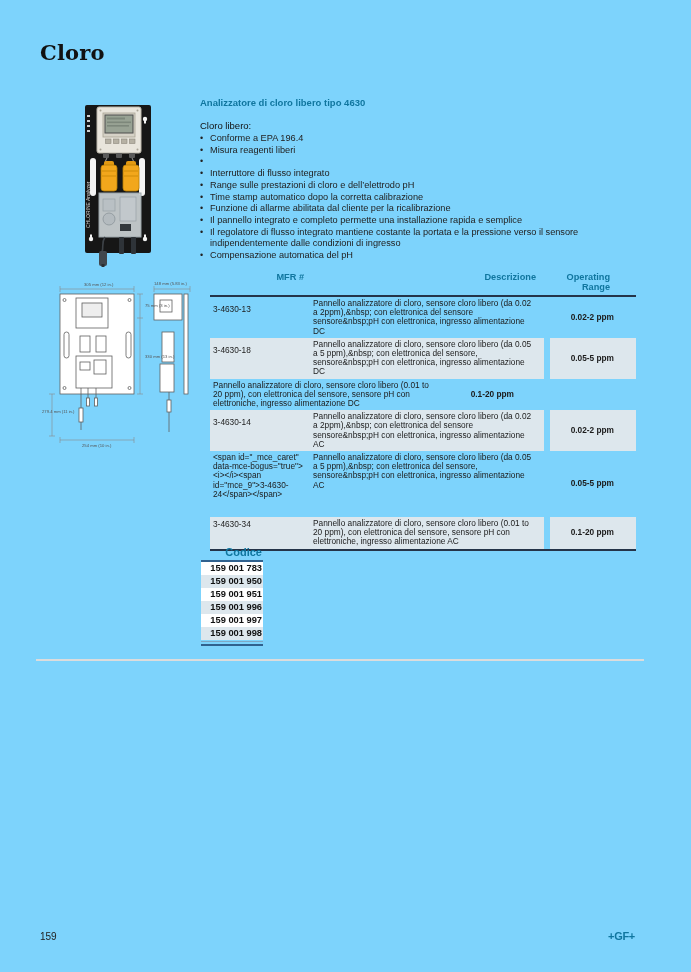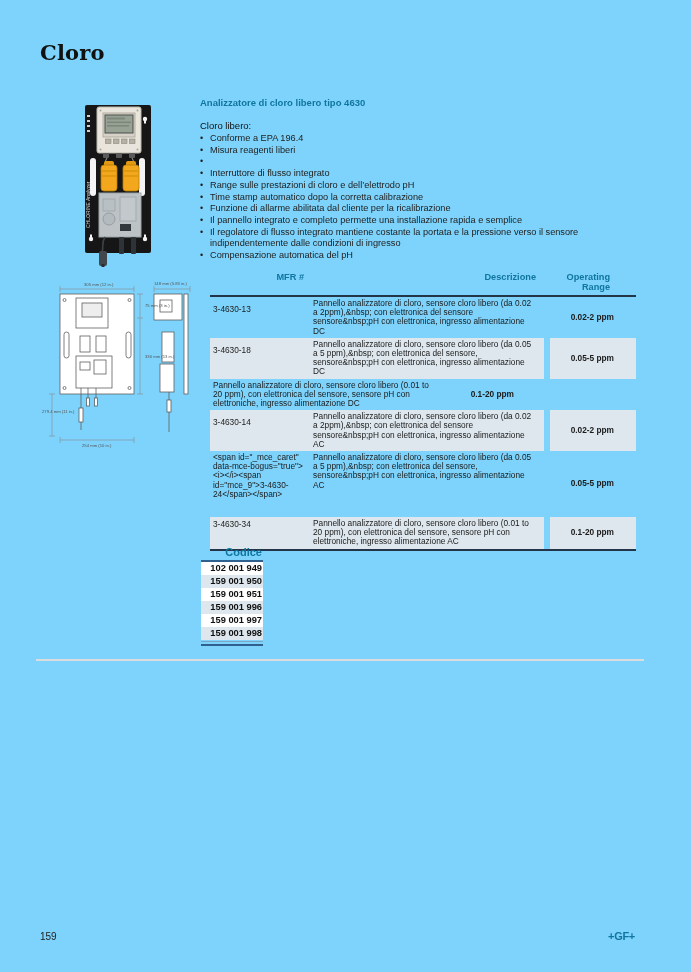--- a/index.html
+++ b/index.html
@@ -280,21 +280,21 @@
         <div class="c1">3-4630-34</div>
         <div class="c2">Pannello analizzatore di cloro, sensore cloro libero (0.01 to 20 ppm), con elettronica del sensore, sensore pH con elettroniche, ingresso alimentazione AC</div>
         <div class="c3">0.1-20 ppm</div>
       </div>
     </div>
   </div>
 
   <div class="abs codice">
     <div class="chead">Codice</div>
     <div class="cbody">
-      <div class="crow">102 001 949</div>
+      <div class="crow">159 001 783</div>
       <div class="crow">159 001 950</div>
       <div class="crow">159 001 951</div>
       <div class="crow">159 001 996</div>
       <div class="crow">159 001 997</div>
       <div class="crow">159 001 998</div>
     </div>
     <div class="cfoot"></div>
   </div>
 
   <div class="abs divider"></div>

